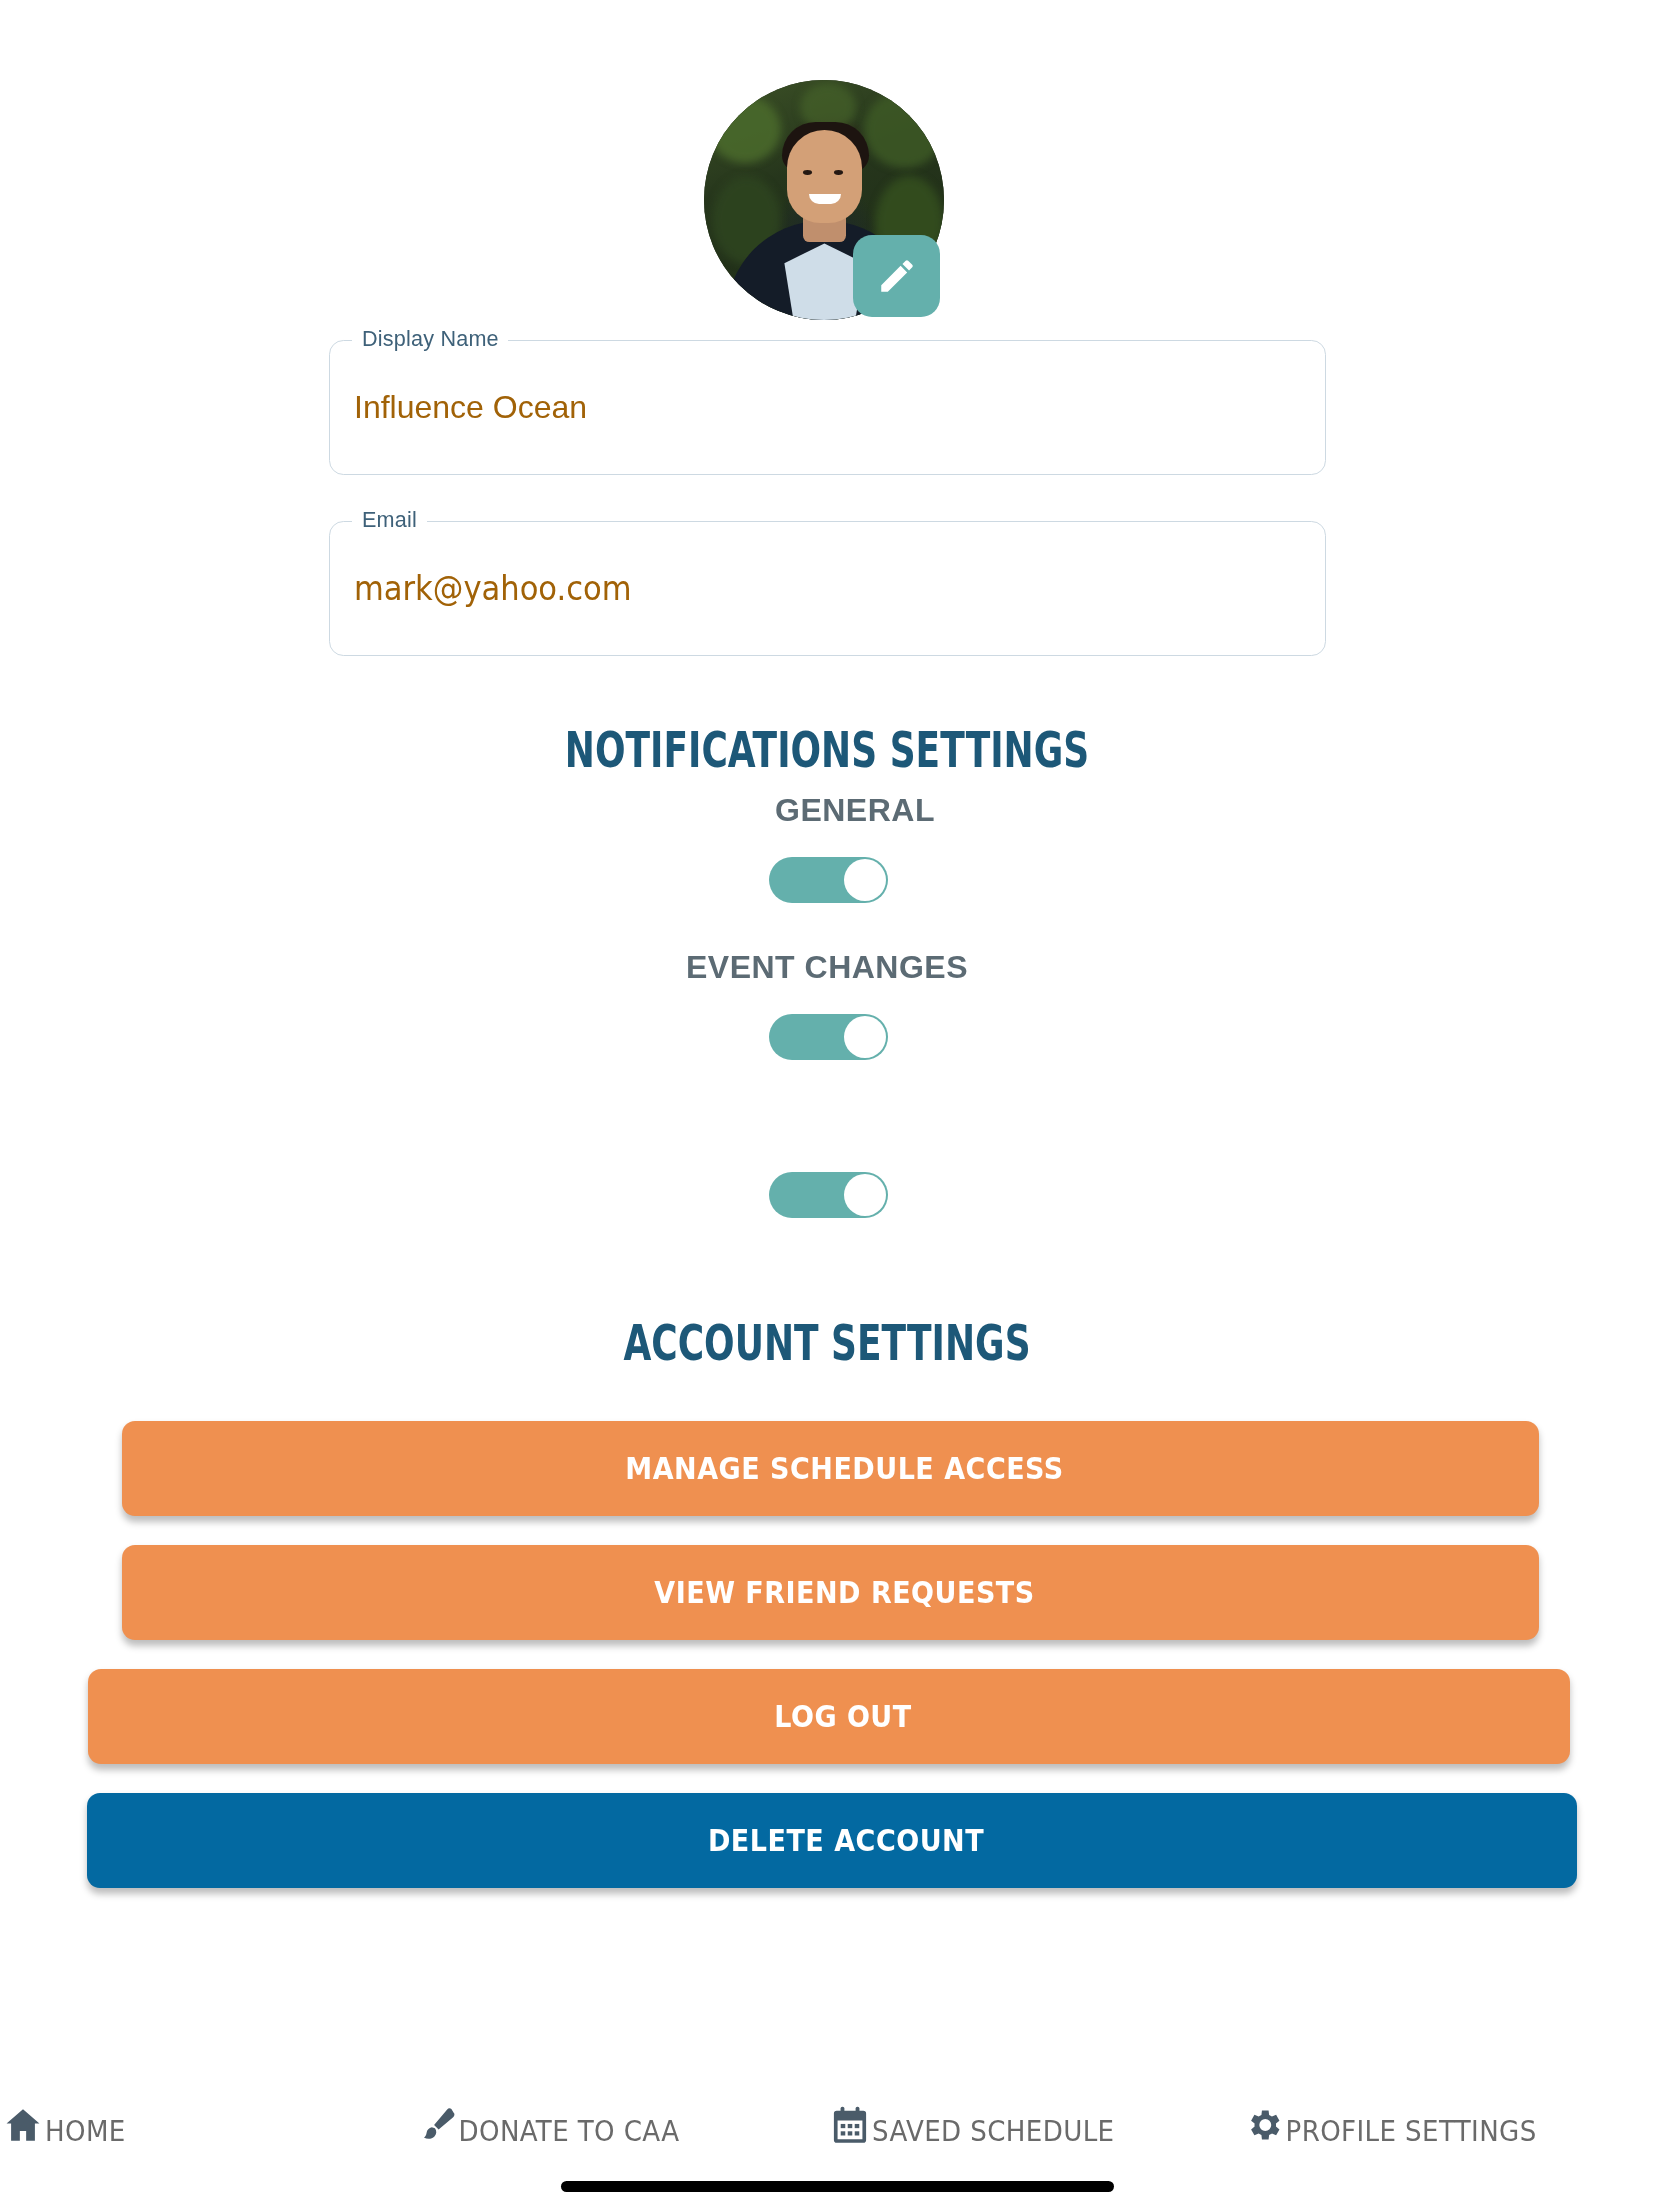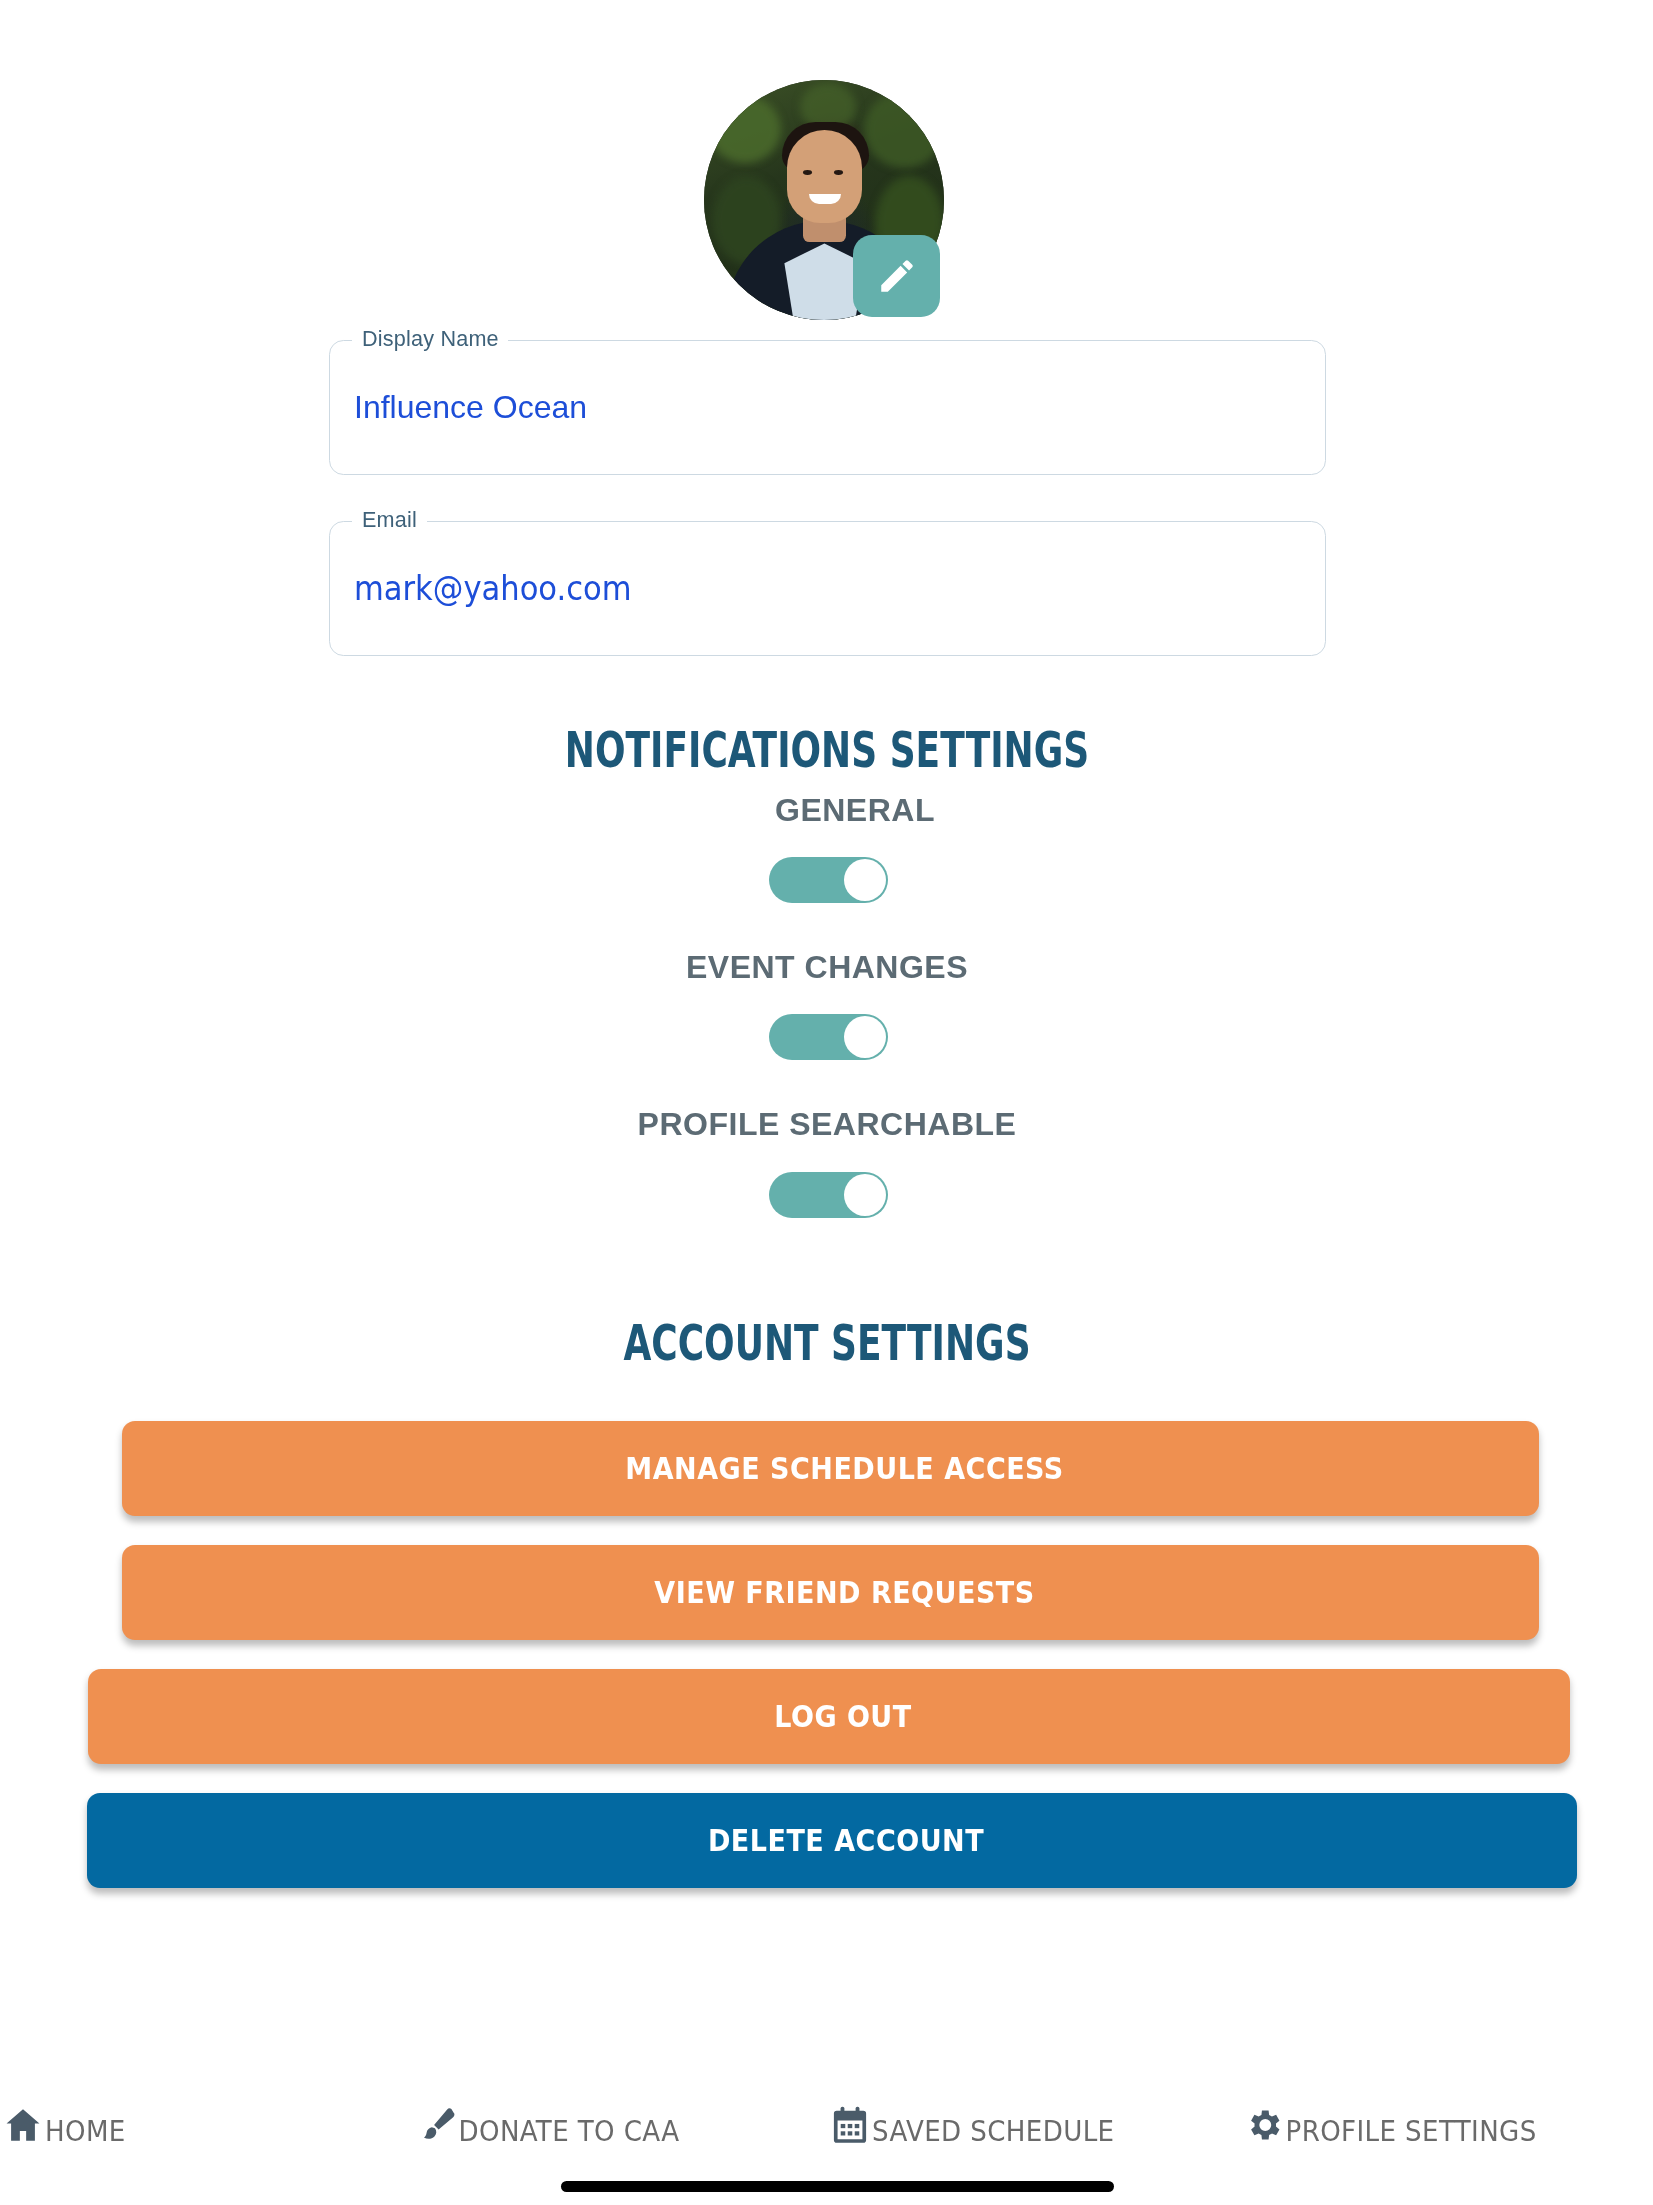--- a/index.html
+++ b/index.html
@@ -154,21 +154,21 @@
     padding: 0 9.6px;
     font-size: 21.6px;
     color: #3e6179;
     letter-spacing: 0.2px;
     white-space: nowrap;
   }
   .field-value {
     position: absolute;
     left: 24px;
     font-size: 32px;
-    color: #1d4ed8;
+    color: #a16207;
     white-space: nowrap;
   }
 
   #field-display-name { left: 329px; top: 340px; width: 997px; height: 135px; }
   #field-display-name .field-value { top: 48px; }
 
   #field-email { left: 329px; top: 521px; width: 997px; height: 135px; }
   #field-email .field-value {
     top: 46px;
     font-family: "Liberation Sans Narrow", "DejaVu Sans Condensed", "Liberation Sans", sans-serif;
@@ -356,21 +356,20 @@
   <div class="toggle-label" id="label-general">GENERAL</div>
   <div class="toggle" id="toggle-general">
     <span class="knob"></span>
   </div>
 
   <div class="toggle-label" id="label-event-changes">EVENT CHANGES</div>
   <div class="toggle" id="toggle-event-changes">
     <span class="knob"></span>
   </div>
 
-  <div class="toggle-label" id="label-profile-search">PROFILE SEARCHABLE</div>
   <div class="toggle" id="toggle-profile-search">
     <span class="knob"></span>
   </div>
 
   <div class="section-title" id="title-account">ACCOUNT SETTINGS</div>
 
   <button class="action-btn orange" id="btn-manage-schedule">MANAGE SCHEDULE ACCESS</button>
   <button class="action-btn orange" id="btn-log-out">LOG OUT</button>
   <button class="action-btn orange" id="btn-view-friends">VIEW FRIEND REQUESTS</button>
   <button class="action-btn red" id="btn-delete-account">DELETE ACCOUNT</button>

